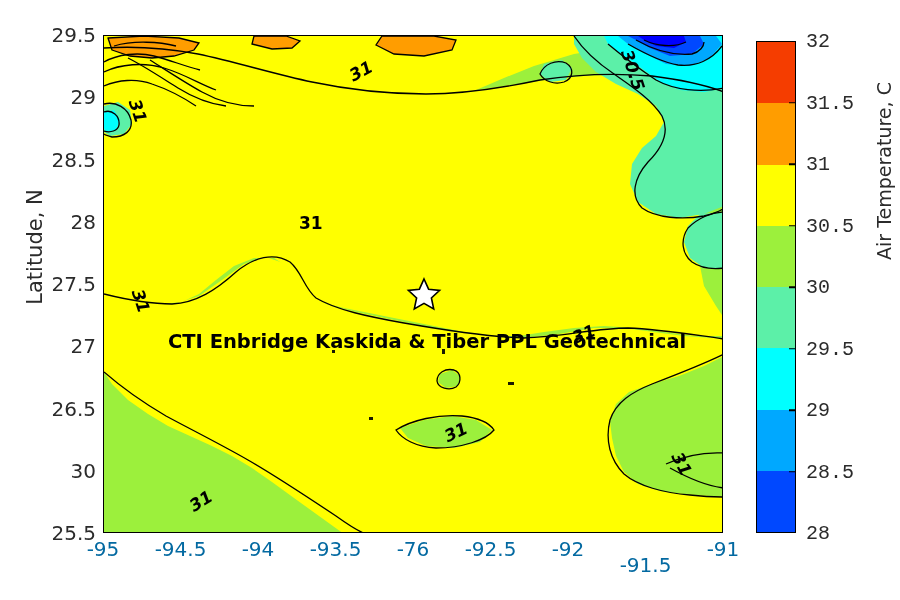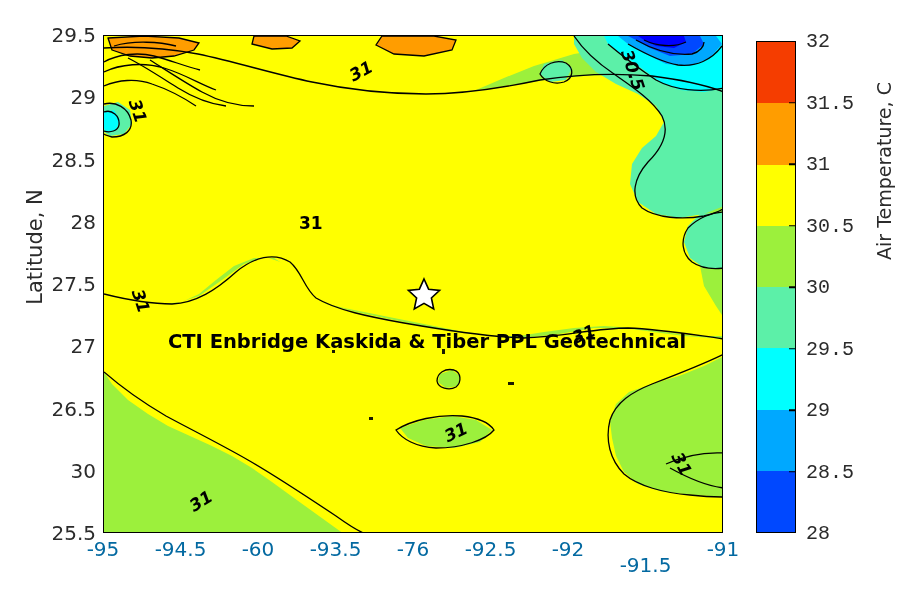--- a/index.html
+++ b/index.html
@@ -275,21 +275,21 @@
     <div class="ytick-label" style="top:249px;">27.5</div>
     <div class="ytick-label" style="top:186.75px;">28</div>
     <div class="ytick-label" style="top:124.5px;">28.5</div>
     <div class="ytick-label" style="top:62.25px;">29</div>
     <div class="ytick-label" style="top:0px;">29.5</div>
   </div>
 
   <div class="xtick-wrap">
     <div class="xtick-label" style="left:0px;">-95</div>
     <div class="xtick-label" style="left:77.5px;">-94.5</div>
-    <div class="xtick-label" style="left:155px;">-60</div>
+    <div class="xtick-label" style="left:155px;">-94</div>
     <div class="xtick-label" style="left:232.5px;">-93.5</div>
     <div class="xtick-label" style="left:310px;">-76</div>
     <div class="xtick-label" style="left:387.5px;">-92.5</div>
     <div class="xtick-label" style="left:465px;">-92</div>
     <div class="xtick-label" style="left:542.5px;margin-top:16px;">-91.5</div>
     <div class="xtick-label" style="left:620px;">-91</div>
   </div>
 
   <div class="yaxis-title">Latitude, N</div>
 

